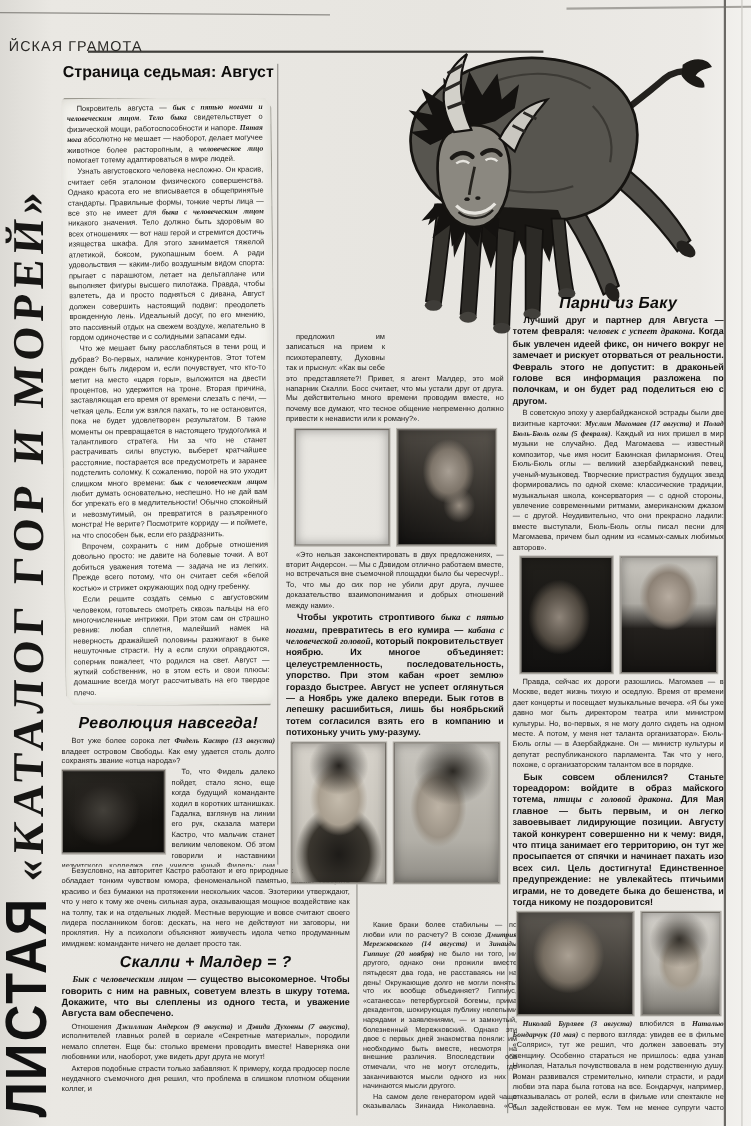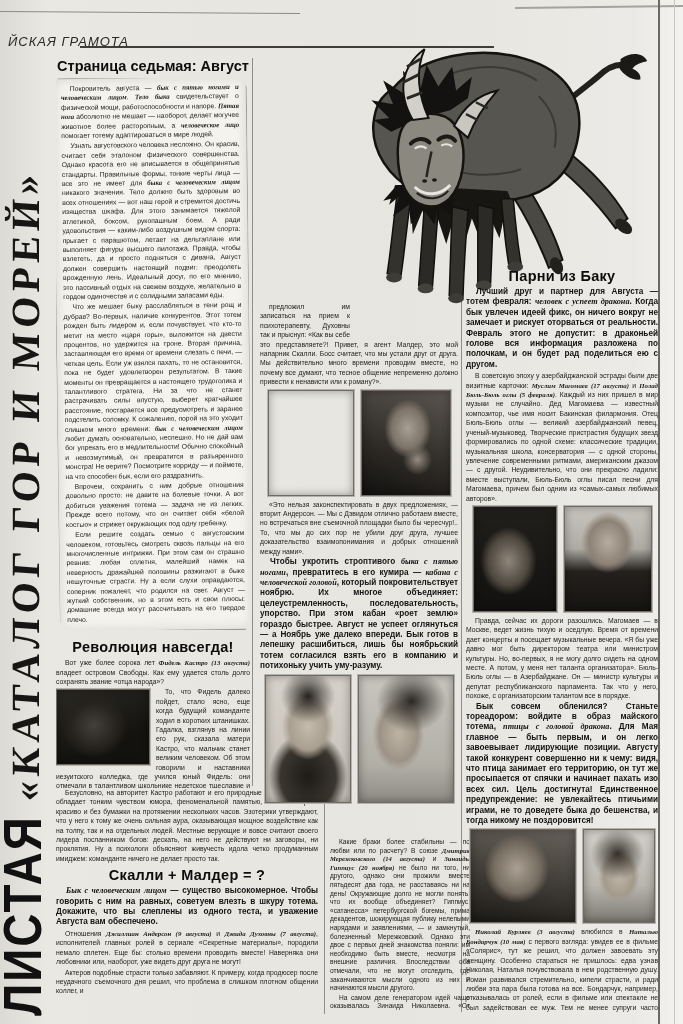--- a/index.html
+++ b/index.html
@@ -11,43 +11,43 @@
   .rule{position:absolute;background:#55534f;}
   #scanline-top{left:0;top:12px;width:300px;height:1px;background:#8d8b86;transform:rotate(.4deg);}
   #scanline-topright{left:515px;top:6px;width:168px;height:2px;background:#a5a39e;transform:rotate(-.6deg);}
   #masthead-rule{left:80px;top:46px;width:414px;height:2px;background:#3f3e3a;}
   #divider-1a{left:252px;top:58px;width:1px;height:728px;background:#8f8d88;}
   #divider-1b{left:324px;top:792px;width:1px;height:222px;background:#8f8d88;}
   #divider-2{left:461px;top:300px;width:1px;height:712px;background:#908e89;}
   #page-right-border{left:658px;top:0;width:2px;height:1024px;background:#6b6965;}
   #page-right-faint{left:674px;top:0;width:1px;height:1024px;background:#c7c5c0;}
   
-  #masthead{position:absolute;left:8px;top:34px;font-size:13px;letter-spacing:1px;color:#2a2926;font-style:italic;}
+  #masthead{position:absolute;left:8px;top:34px;font-size:13px;letter-spacing:1px;color:#2a2926;}
   
   #vert-head{position:absolute;left:-4px;top:1016px;transform:rotate(-90deg);transform-origin:0 0;
     width:930px;height:58px;display:flex;align-items:baseline;gap:14px;white-space:nowrap;z-index:3;}
   #vert-head .vh1{font-weight:900;font-size:46px;letter-spacing:2px;color:#111;
     font-family:"Liberation Sans",sans-serif;transform:scaleY(1.15);}
   #vert-head .vh2{font-family:"Liberation Serif",serif;font-weight:700;font-size:40px;
     letter-spacing:5px;color:#171614;transform:skewX(-4deg);}
   
   .col{position:absolute;overflow:hidden;z-index:2;text-align:justify;}
   #col1{left:56px;top:56px;width:194px;height:732px;}
   #col1-wide{left:56px;top:788px;width:262px;height:232px;}
   #col2{left:260px;top:302px;width:198px;height:532px;}
   #col2b{left:330px;top:838px;width:140px;height:174px;}
   #col3{left:466px;top:264px;width:192px;height:748px;}
   .col p{margin:0 0 1px;text-indent:9px;font-size:6.8px;line-height:9.4px;color:#232220;}
   #col2b p{font-size:6.6px;line-height:8.6px;}
   .intro p, p.intro{font-weight:bold;font-size:8.2px;line-height:10.4px;text-indent:10px;color:#141312;}
   .em{font-weight:bold;font-style:italic;font-family:"Liberation Serif",serif;}
   h2.sec{margin:4px 0 3px;text-align:center;font-size:14.5px;line-height:16px;
-    letter-spacing:.3px;color:#0e0d0c;text-indent:0;}
-  
-  #lead-title{margin:2px 0 3px;text-align:center;font-size:14.5px;line-height:16px;color:#0f0e0d;}
+    letter-spacing:.3px;color:#0e0d0c;text-indent:0;font-style:italic;}
+  
+  #lead-title{margin:2px 0 14px;text-align:center;font-size:14.5px;line-height:16px;color:#0f0e0d;}
   #torn{background:#f4f3ee;border:1px solid #9a988f;box-shadow:2px 3px 4px rgba(60,58,52,.45), inset 0 0 12px rgba(120,115,100,.25);
     transform:rotate(-.7deg);padding:5px 7px 6px;margin:0 0 8px;
     clip-path:polygon(0 1%,3% 0,97% .4%,100% 2%,99.4% 97%,96% 100%,4% 99.6%,.4% 98%);}
   #torn p{margin:0 0 1px;}
   
   .photo-row{display:flex;gap:7px;justify-content:center;margin:3px 0 4px;}
   .photo{border:1px solid #706c65;box-shadow:0 0 0 1px #b5b2ab, inset 0 0 10px rgba(0,0,0,.35);}
   .ph-castro{float:left;width:92px;height:74px;margin:2px 6px 1px 0;
     background:radial-gradient(45% 55% at 40% 48%, #43403a 0%, #26231f 55%, transparent 80%),
     linear-gradient(160deg,#2b2924 0%,#14120f 70%);}

